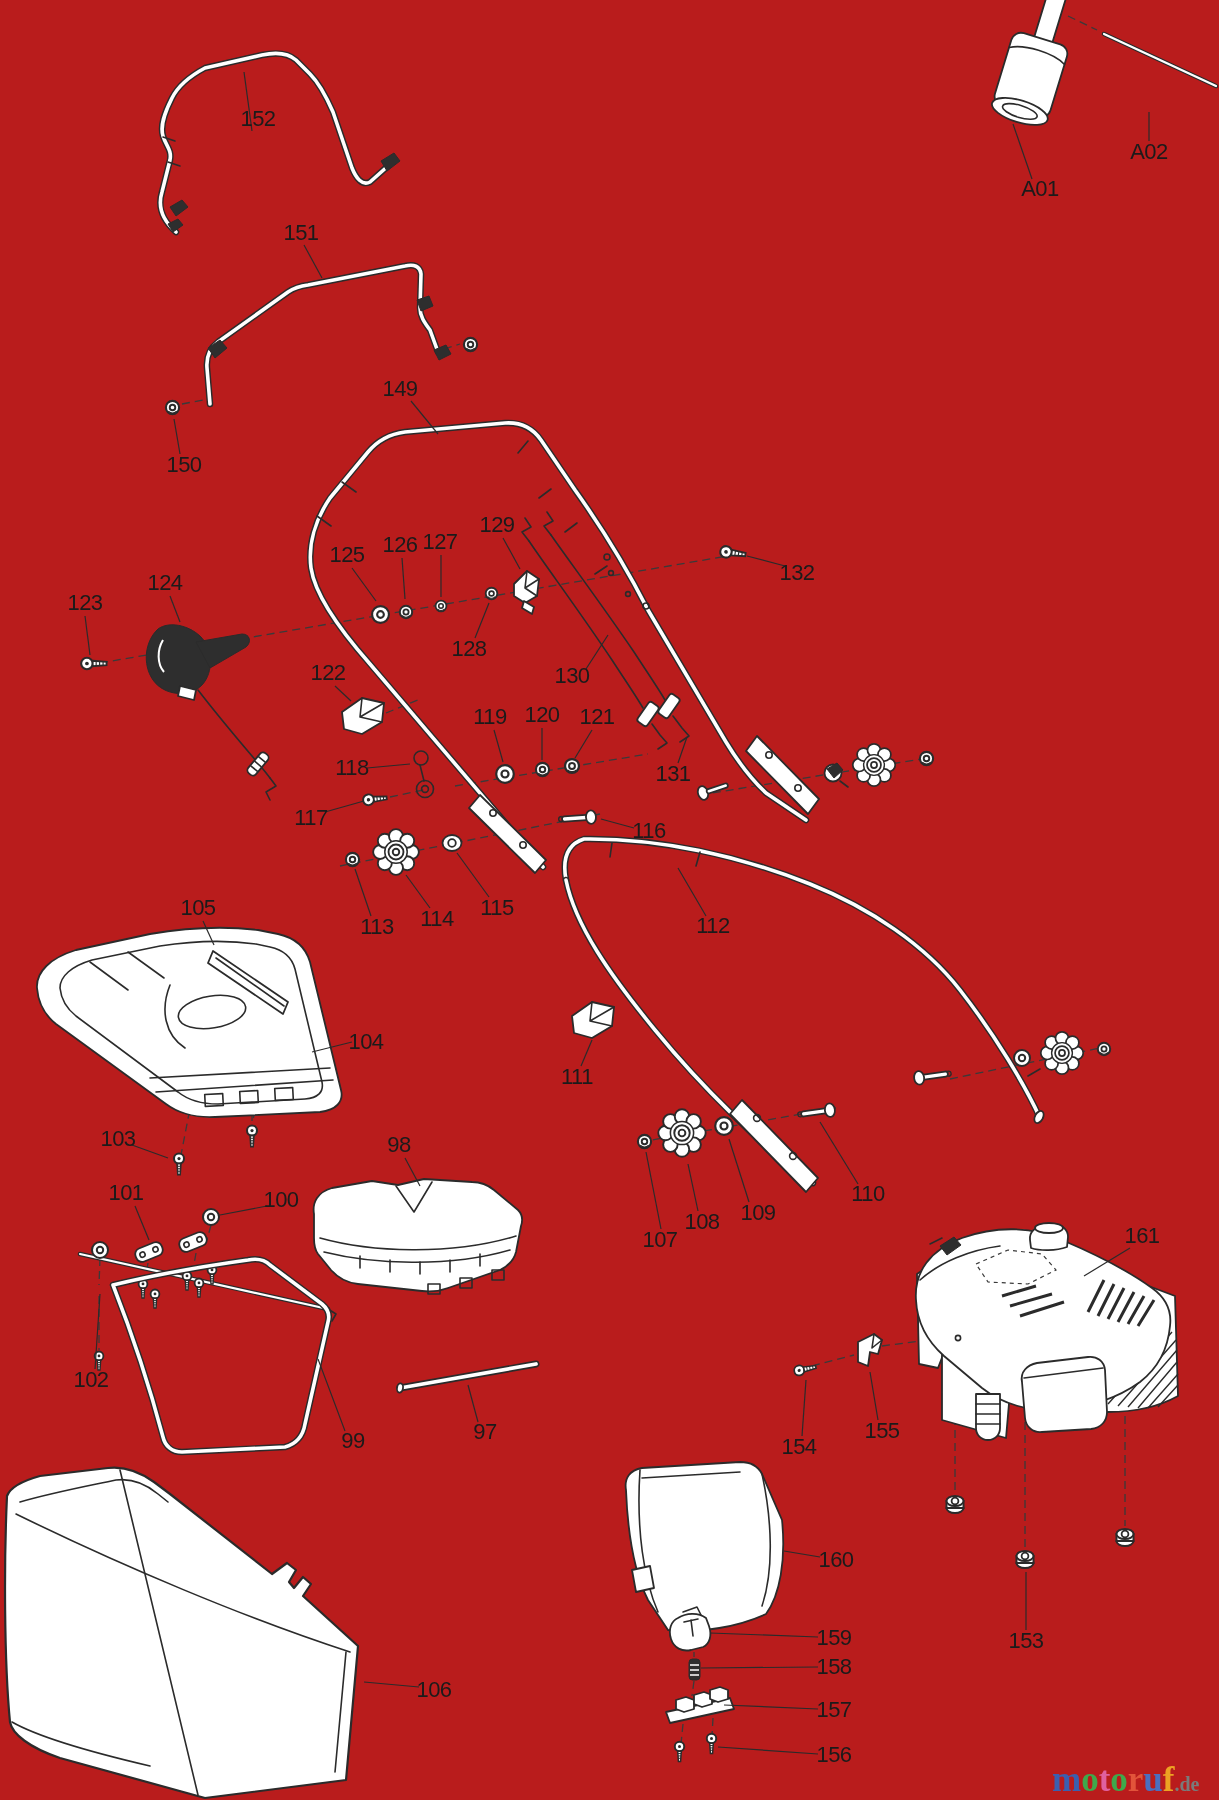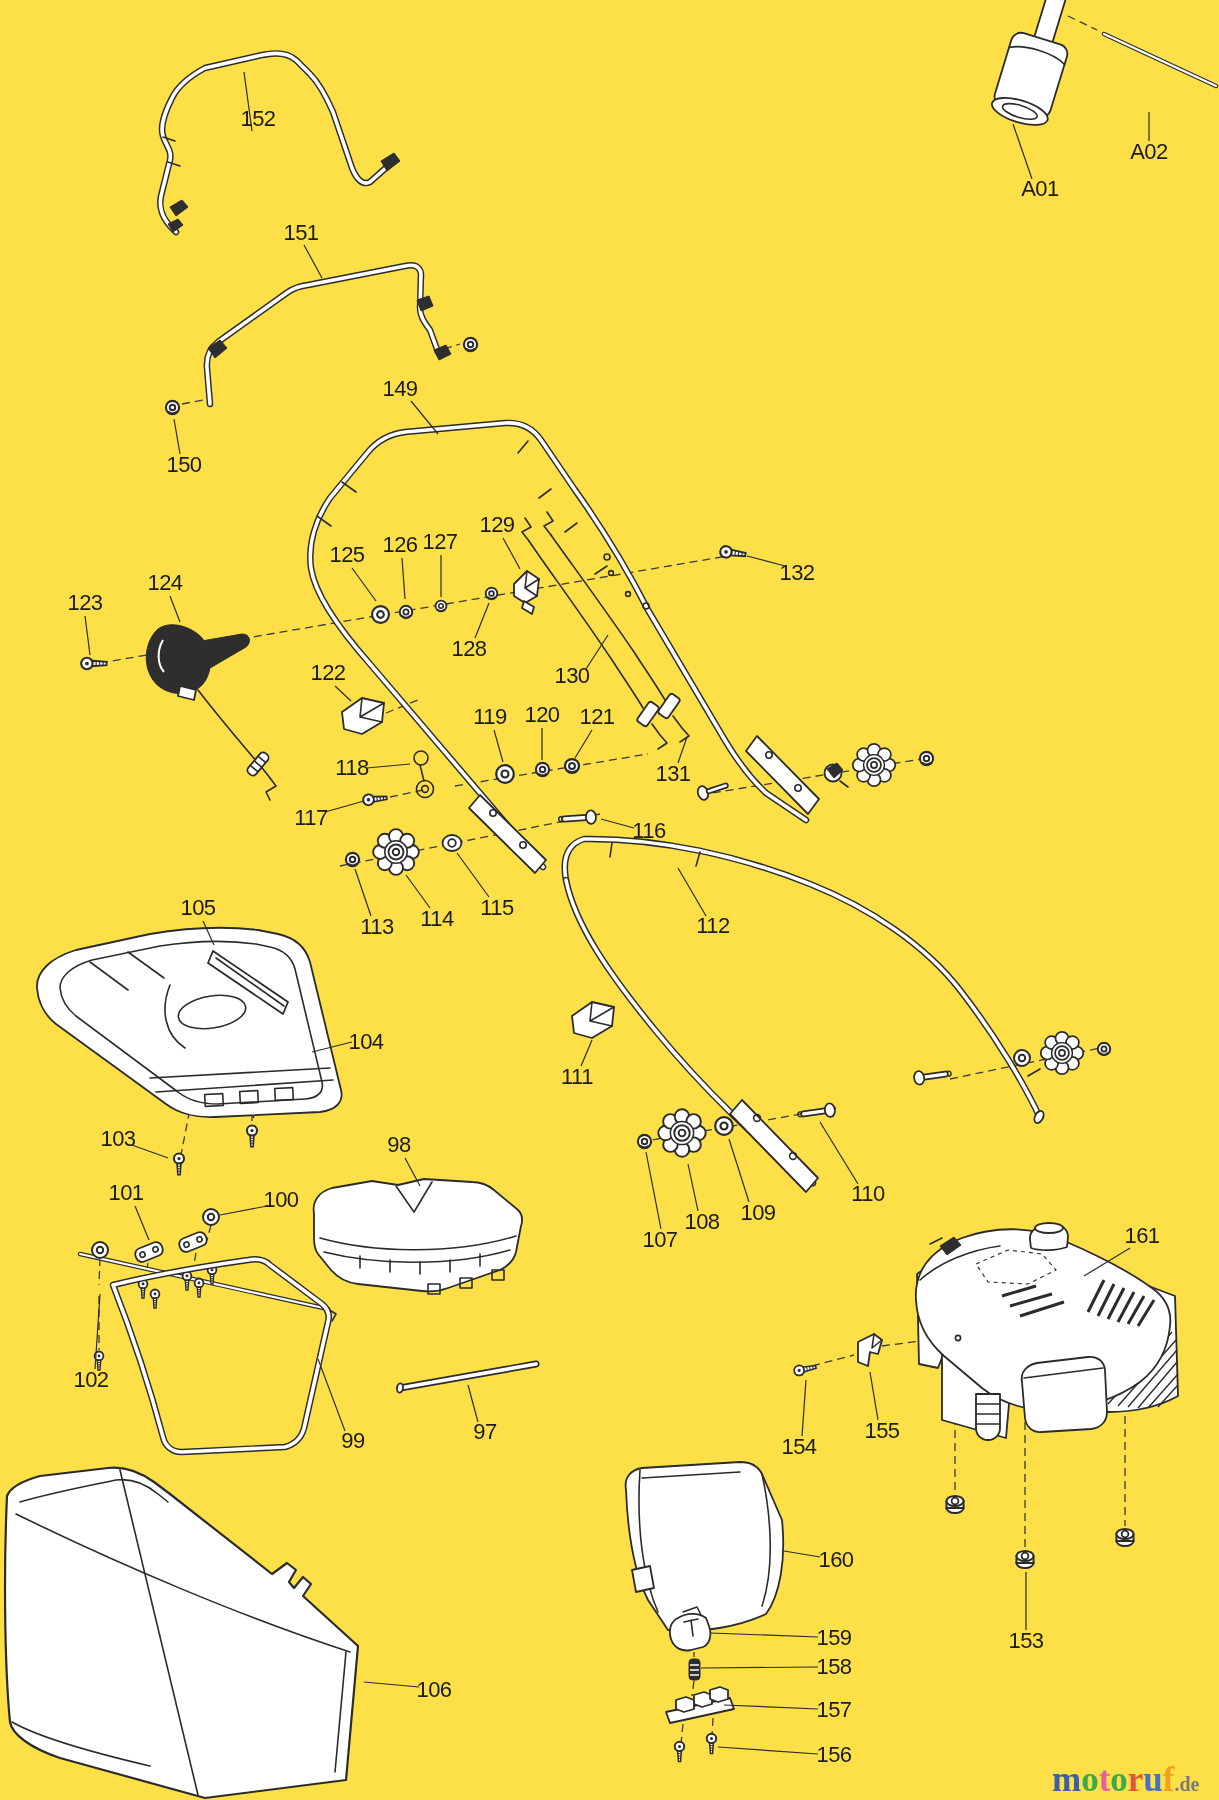--- a/index.html
+++ b/index.html
@@ -1,16 +1,16 @@
 <!DOCTYPE html>
 <html><head>
 <meta charset="utf-8">
 <style>
   html,body{margin:0;padding:0;background:#ffffff;}
-  #stage{position:relative;width:1219px;height:1800px;background:#fde047;overflow:hidden;}
+  #stage{position:relative;width:1219px;height:1800px;background:#b91c1c;overflow:hidden;}
   svg{display:block;}
   .tube-o{fill:none;stroke:#2b2b2b;stroke-width:6.5;stroke-linecap:round;stroke-linejoin:round}
   .tube-i{fill:none;stroke:#ffffff;stroke-width:3.6;stroke-linecap:round;stroke-linejoin:round}
   .rod-o{fill:none;stroke:#2b2b2b;stroke-width:4.5;stroke-linecap:round}
   .rod-i{fill:none;stroke:#ffffff;stroke-width:2.2;stroke-linecap:round}
   .ln{stroke:#2b2b2b;stroke-width:1.6;fill:none;stroke-linecap:round;stroke-linejoin:round}
   .part{fill:#ffffff;stroke:#2b2b2b;stroke-width:1.8;stroke-linejoin:round}
   .dark{fill:#2e2e2e;stroke:#2b2b2b;stroke-width:1;stroke-linejoin:round}
   .dash{stroke:#3a3a3a;stroke-width:1.3;stroke-dasharray:8 5;fill:none}
   .dot{stroke:#3a3a3a;stroke-width:1.2;stroke-dasharray:4 4;fill:none}

